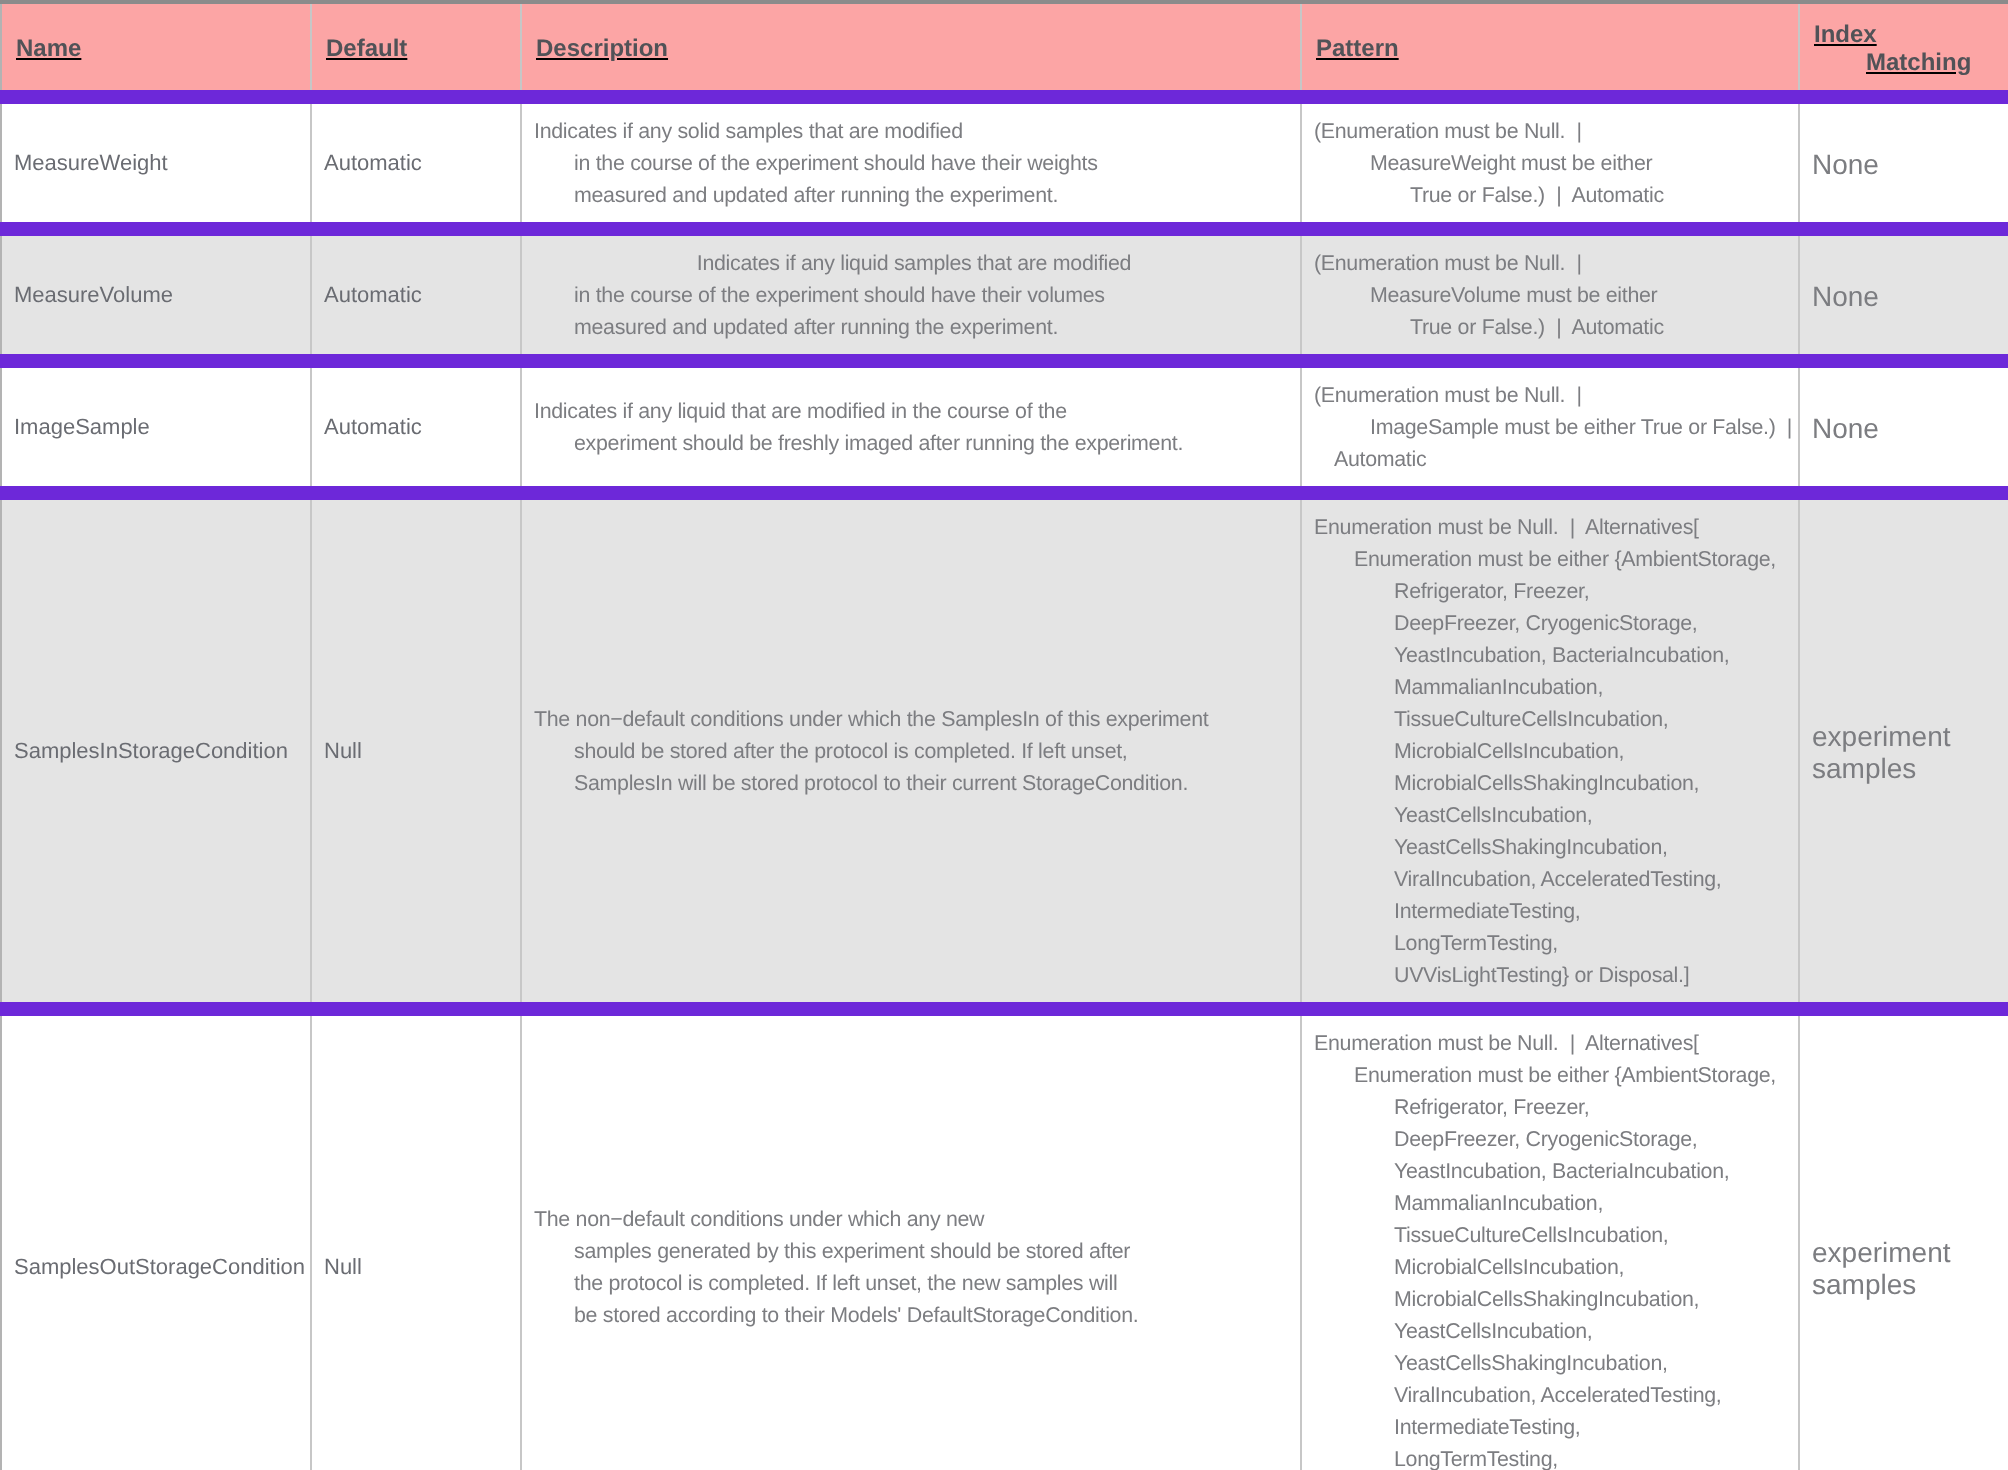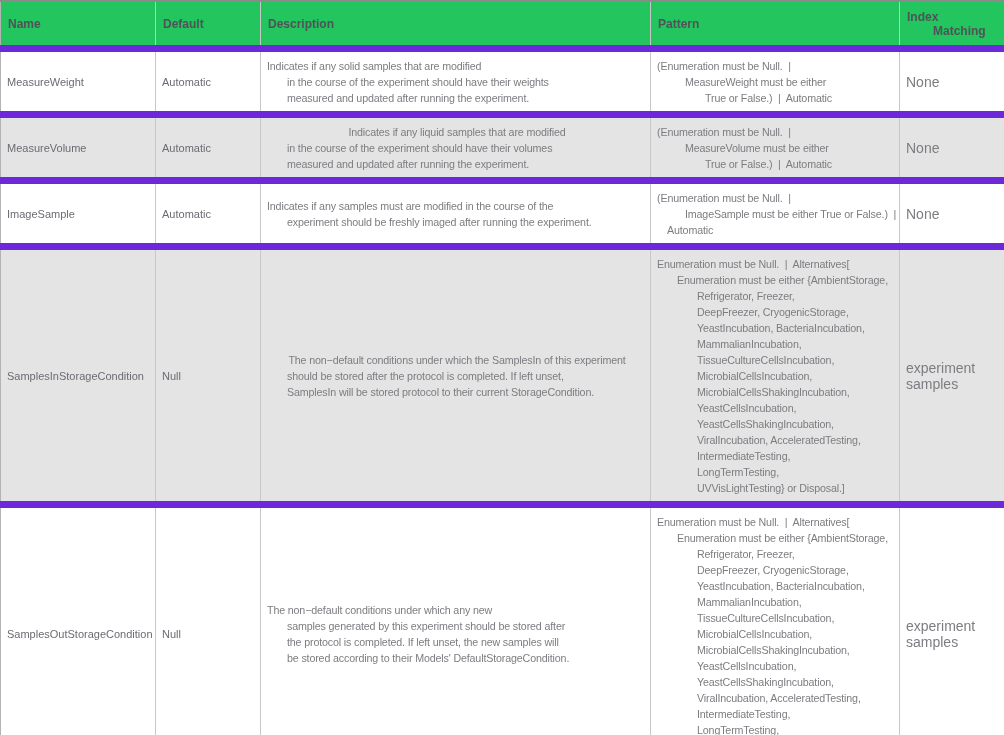--- a/index.html
+++ b/index.html
@@ -11,21 +11,22 @@
   #doc-table {
     width: 1004px;
     table-layout: fixed;
     border-collapse: collapse;
     border-left: 1px solid #b3b3b3;
     border-right: 1px solid #c6c6c6;
     border-top: 2px solid #8b8b8b;
     border-bottom: 2px solid #9a9a9a;
   }
   thead tr {
-    background: #22c55e;
+    background: #fca5a5;
+    text-decoration: underline;
   }
   th {
     height: 43px;
     text-align: left;
     vertical-align: middle;
     font-size: 12px;
     font-weight: bold;
     color: #515257;
     padding: 0 4px 0 7px;
     border-bottom: 1px solid #989898;
@@ -120,35 +121,35 @@
           <div class="ln" style="padding-left: 0px;">(Enumeration must be Null.  |</div>
           <div class="ln" style="padding-left: 28px;">MeasureVolume must be either</div>
           <div class="ln" style="padding-left: 48px;">True or False.)  |  Automatic</div>
         </td>
         <td class="cell-index">None</td>
       </tr>
       <tr>
         <td class="cell-name">ImageSample</td>
         <td class="cell-default">Automatic</td>
         <td class="cell-multi">
-          <div class="ln" style="padding-left: 0px;">Indicates if any samples must are modified in the course of the</div>
+          <div class="ln" style="padding-left: 0px;">Indicates if any liquid that are modified in the course of the</div>
           <div class="ln" style="padding-left: 20px;">experiment should be freshly imaged after running the experiment.</div>
         </td>
         <td class="cell-multi">
           <div class="ln" style="padding-left: 0px;">(Enumeration must be Null.  |</div>
           <div class="ln" style="padding-left: 28px;">ImageSample must be either True or False.)  |</div>
           <div class="ln" style="padding-left: 10px;">Automatic</div>
         </td>
         <td class="cell-index">None</td>
       </tr>
       <tr class="shaded">
         <td class="cell-name">SamplesInStorageCondition</td>
         <td class="cell-default">Null</td>
         <td class="cell-multi">
-          <div class="ln" style="padding-left: 0px; text-align: center;">The non−default conditions under which the SamplesIn of this experiment</div>
+          <div class="ln" style="padding-left: 0px;">The non−default conditions under which the SamplesIn of this experiment</div>
           <div class="ln" style="padding-left: 20px;">should be stored after the protocol is completed. If left unset,</div>
           <div class="ln" style="padding-left: 20px;">SamplesIn will be stored protocol to their current StorageCondition.</div>
         </td>
         <td class="cell-multi">
           <div class="ln" style="padding-left: 0px;">Enumeration must be Null.  |  Alternatives[</div>
           <div class="ln" style="padding-left: 20px;">Enumeration must be either {AmbientStorage,</div>
           <div class="ln" style="padding-left: 40px;">Refrigerator, Freezer,</div>
           <div class="ln" style="padding-left: 40px;">DeepFreezer, CryogenicStorage,</div>
           <div class="ln" style="padding-left: 40px;">YeastIncubation, BacteriaIncubation,</div>
           <div class="ln" style="padding-left: 40px;">MammalianIncubation,</div>

